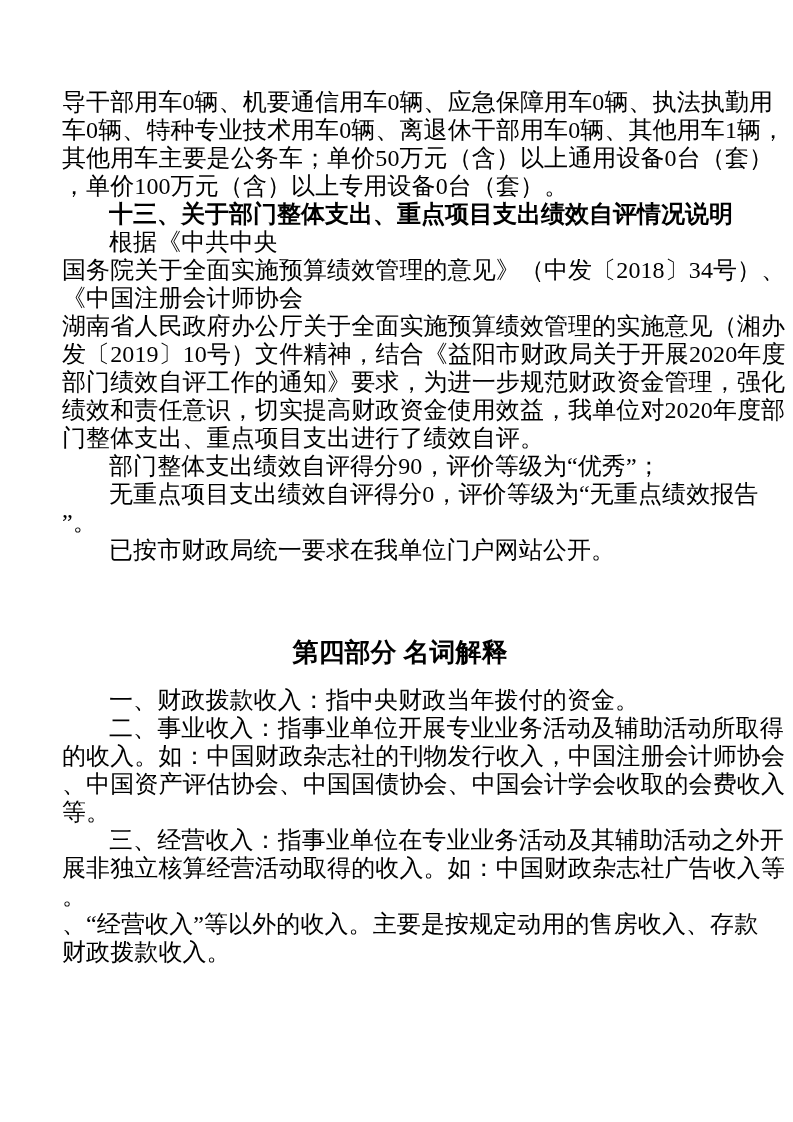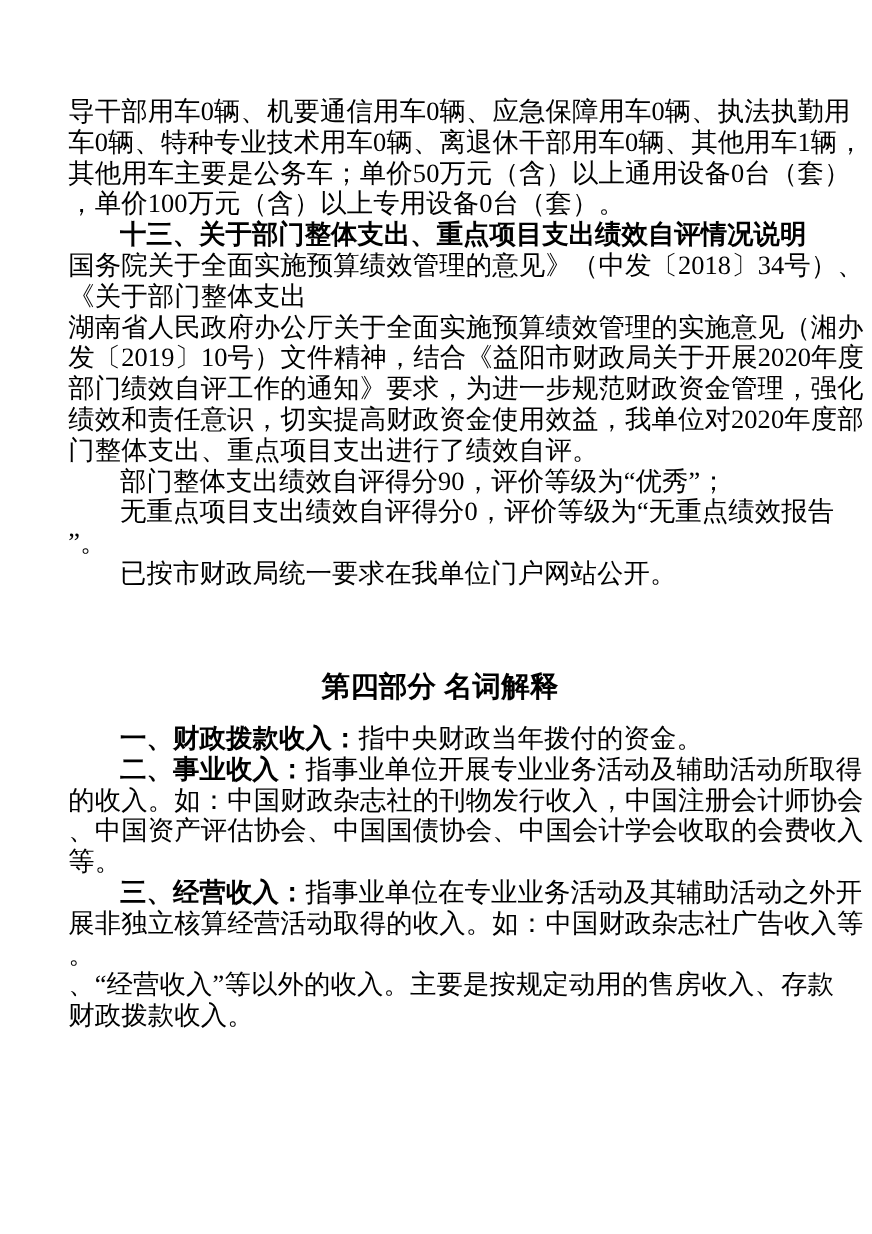--- a/index.html
+++ b/index.html
@@ -30,21 +30,21 @@
   }
   .ind {
     padding-left: 47px;
   }
   .hd13 {
     font-weight: bold;
     font-family: Liberation Sans, sans-serif;
     letter-spacing: 0;
   }
   .term {
-    font-weight: bold;
+    font-weight: normal;
     font-family: "Liberation Sans", "DejaVu Sans", sans-serif;
   }
   .center-heading {
     margin-top: 70px;
     margin-bottom: 16px;
     text-align: center;
     font-size: 26px;
     line-height: 36px;
     font-weight: bold;
     font-family: "Liberation Sans", "DejaVu Sans", sans-serif;
@@ -56,22 +56,23 @@
 
 <div class="page">
 
   <div class="line">导干部用车0辆、机要通信用车0辆、应急保障用车0辆、执法执勤用</div>
   <div class="line">车0辆、特种专业技术用车0辆、离退休干部用车0辆、其他用车1辆，</div>
   <div class="line">其他用车主要是公务车；单价50万元（含）以上通用设备0台（套）</div>
   <div class="line">，单价100万元（含）以上专用设备0台（套）。</div>
 
   <div class="line ind hd13">十三、关于部门整体支出、重点项目支出绩效自评情况说明</div>
 
+  <div class="line ind">根据《中共中央</div>
   <div class="line">国务院关于全面实施预算绩效管理的意见》（中发〔2018〕34号）、</div>
-  <div class="line">《关于部门整体支出</div>
+  <div class="line">《中国注册会计师协会</div>
   <div class="line">湖南省人民政府办公厅关于全面实施预算绩效管理的实施意见（湘办</div>
   <div class="line">发〔2019〕10号）文件精神，结合《益阳市财政局关于开展2020年度</div>
   <div class="line">部门绩效自评工作的通知》要求，为进一步规范财政资金管理，强化</div>
   <div class="line">绩效和责任意识，切实提高财政资金使用效益，我单位对2020年度部</div>
   <div class="line">门整体支出、重点项目支出进行了绩效自评。</div>
   <div class="line ind">部门整体支出绩效自评得分90，评价等级为“优秀”；</div>
   <div class="line ind">无重点项目支出绩效自评得分0，评价等级为“无重点绩效报告</div>
   <div class="line">”。</div>
   <div class="line ind">已按市财政局统一要求在我单位门户网站公开。</div>
 

